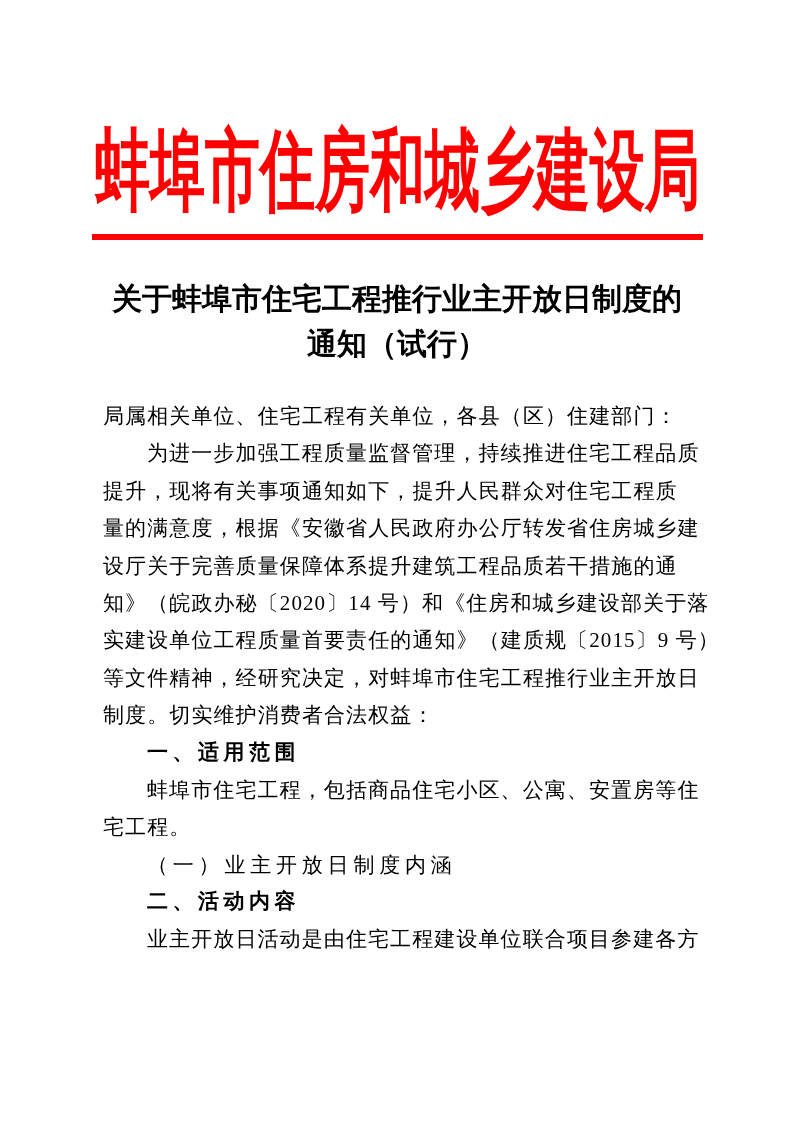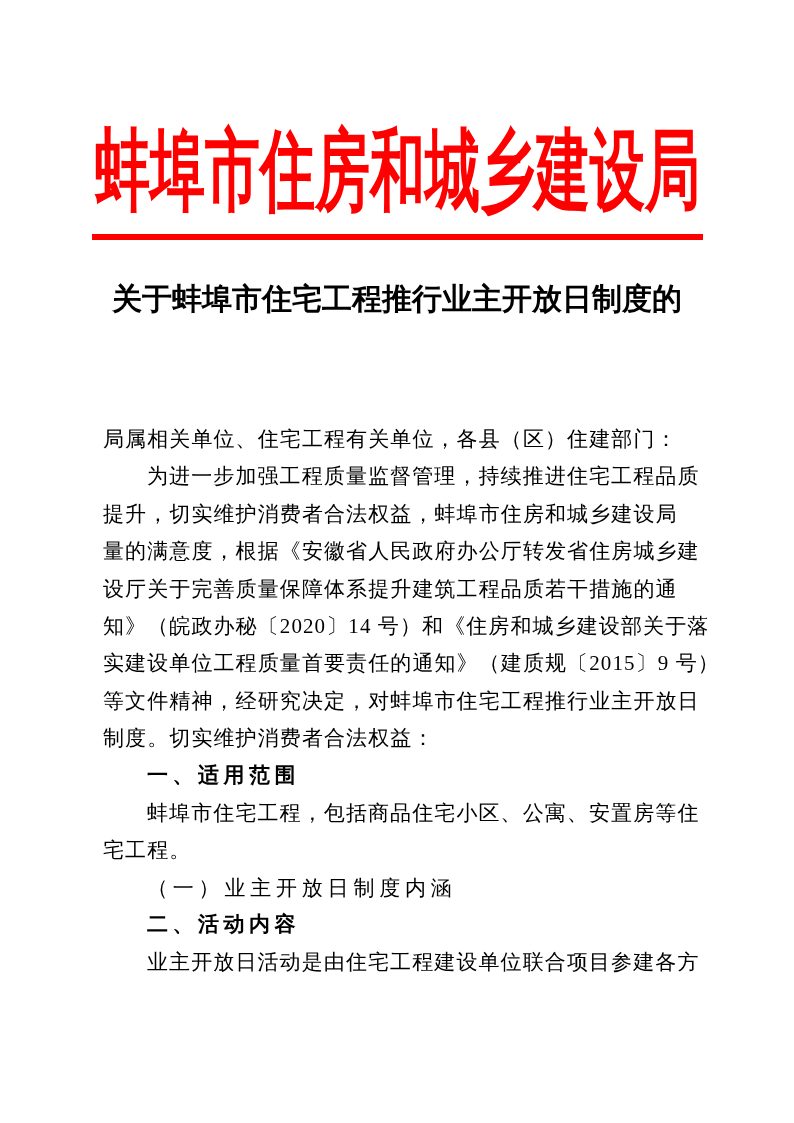--- a/index.html
+++ b/index.html
@@ -48,21 +48,21 @@
     text-align: center;
     font-size: 30px;
     line-height: 45px;
     font-weight: bold;
     font-family: "Liberation Serif", "DejaVu Serif", serif;
   }
   
   .body-text {
     position: absolute;
     left: 103px;
-    top: 421px;
+    top: 398px;
     width: 620px;
   }
   .bl {
     height: 37.4px;
     line-height: 37.4px;
     font-size: 21px;
     letter-spacing: 1.1px;
     white-space: nowrap;
     font-family: "Liberation Serif", "DejaVu Serif", serif;
   }
@@ -80,26 +80,27 @@
 <body>
 
 <div class="page">
 
   <div class="letterhead">蚌埠市住房和城乡建设局</div>
 
   <div class="red-line"></div>
 
   <div class="doc-title">
     <div>关于蚌埠市住宅工程推行业主开放日制度的</div>
+    <div>通知（试行）</div>
   </div>
 
   <div class="body-text">
     <div class="bl">局属相关单位、住宅工程有关单位，各县（区）住建部门：</div>
     <div class="bl ind">为进一步加强工程质量监督管理，持续推进住宅工程品质</div>
-    <div class="bl">提升，切实维护消费者合法权益，蚌埠市住房和城乡建设局</div>
+    <div class="bl">提升，现将有关事项通知如下，提升人民群众对住宅工程质</div>
     <div class="bl">量的满意度，根据《安徽省人民政府办公厅转发省住房城乡建</div>
     <div class="bl">设厅关于完善质量保障体系提升建筑工程品质若干措施的通</div>
     <div class="bl">知》（皖政办秘〔2020〕14 号）和《住房和城乡建设部关于落</div>
     <div class="bl">实建设单位工程质量首要责任的通知》（建质规〔2015〕9 号）</div>
     <div class="bl">等文件精神，经研究决定，对蚌埠市住宅工程推行业主开放日</div>
     <div class="bl">制度。切实维护消费者合法权益：</div>
     <div class="bl ind hei">一、适用范围</div>
     <div class="bl ind">蚌埠市住宅工程，包括商品住宅小区、公寓、安置房等住</div>
     <div class="bl">宅工程。</div>
     <div class="bl ind kai">（一）业主开放日制度内涵</div>

